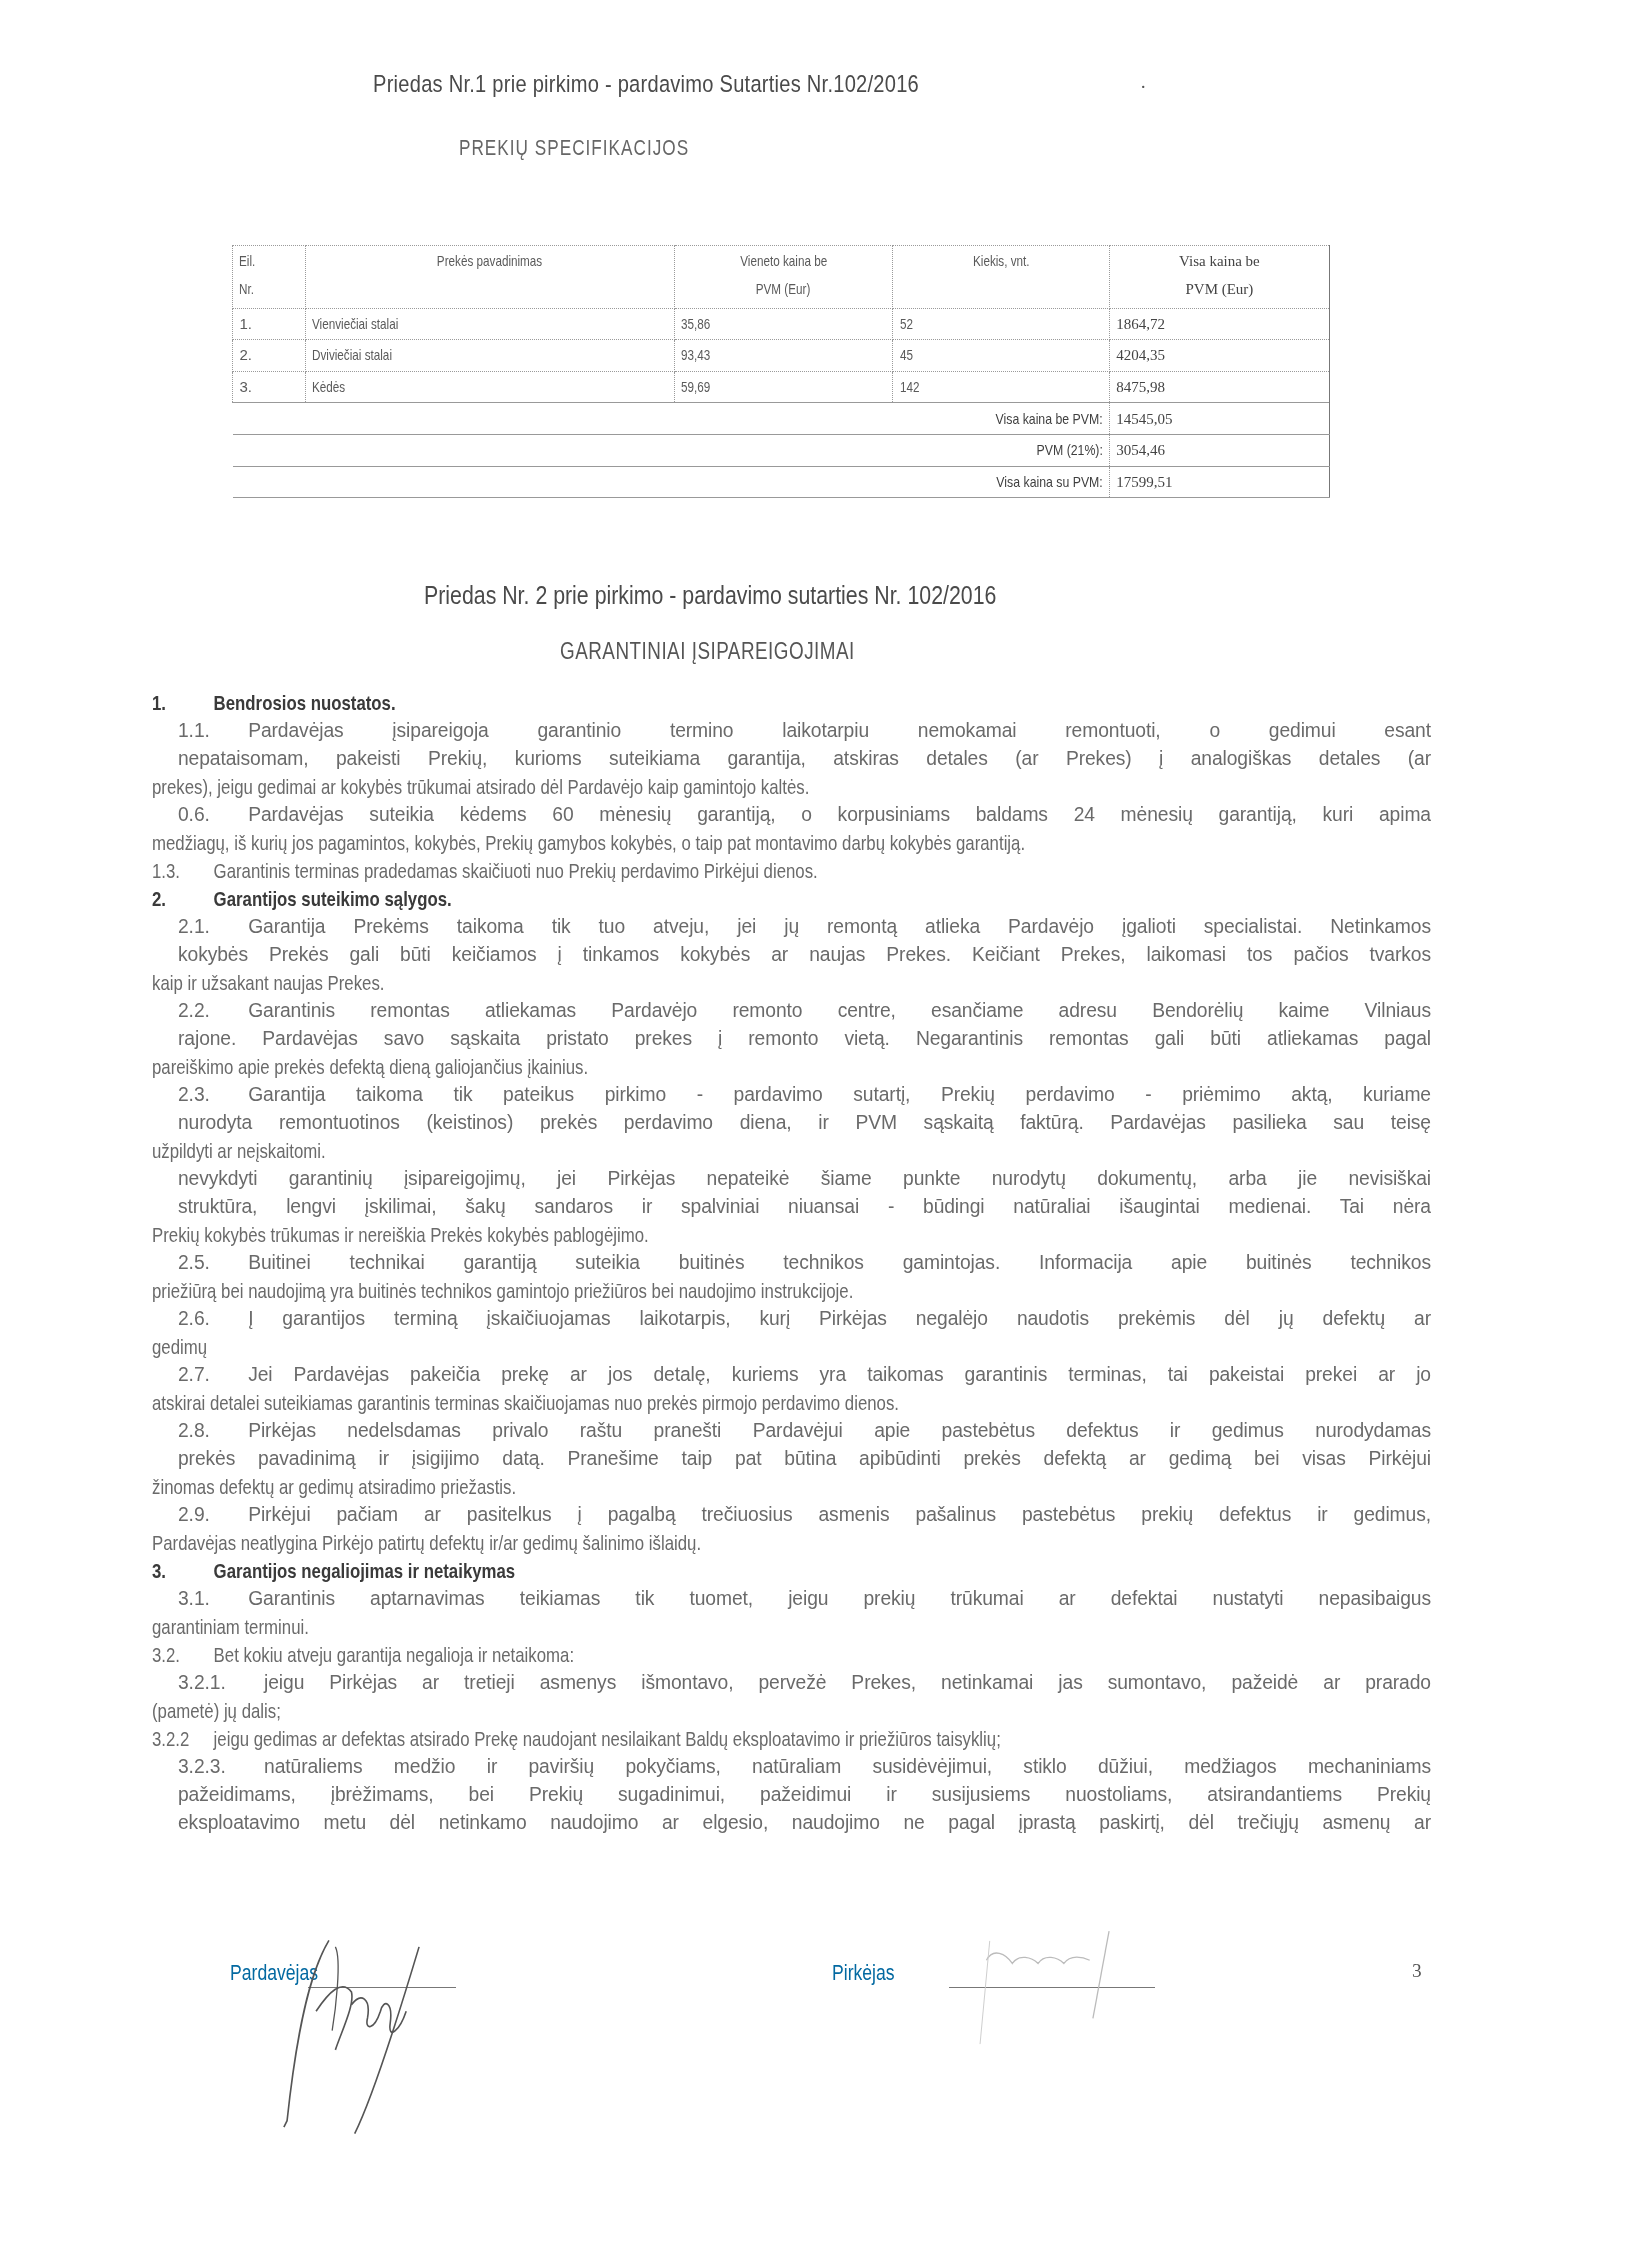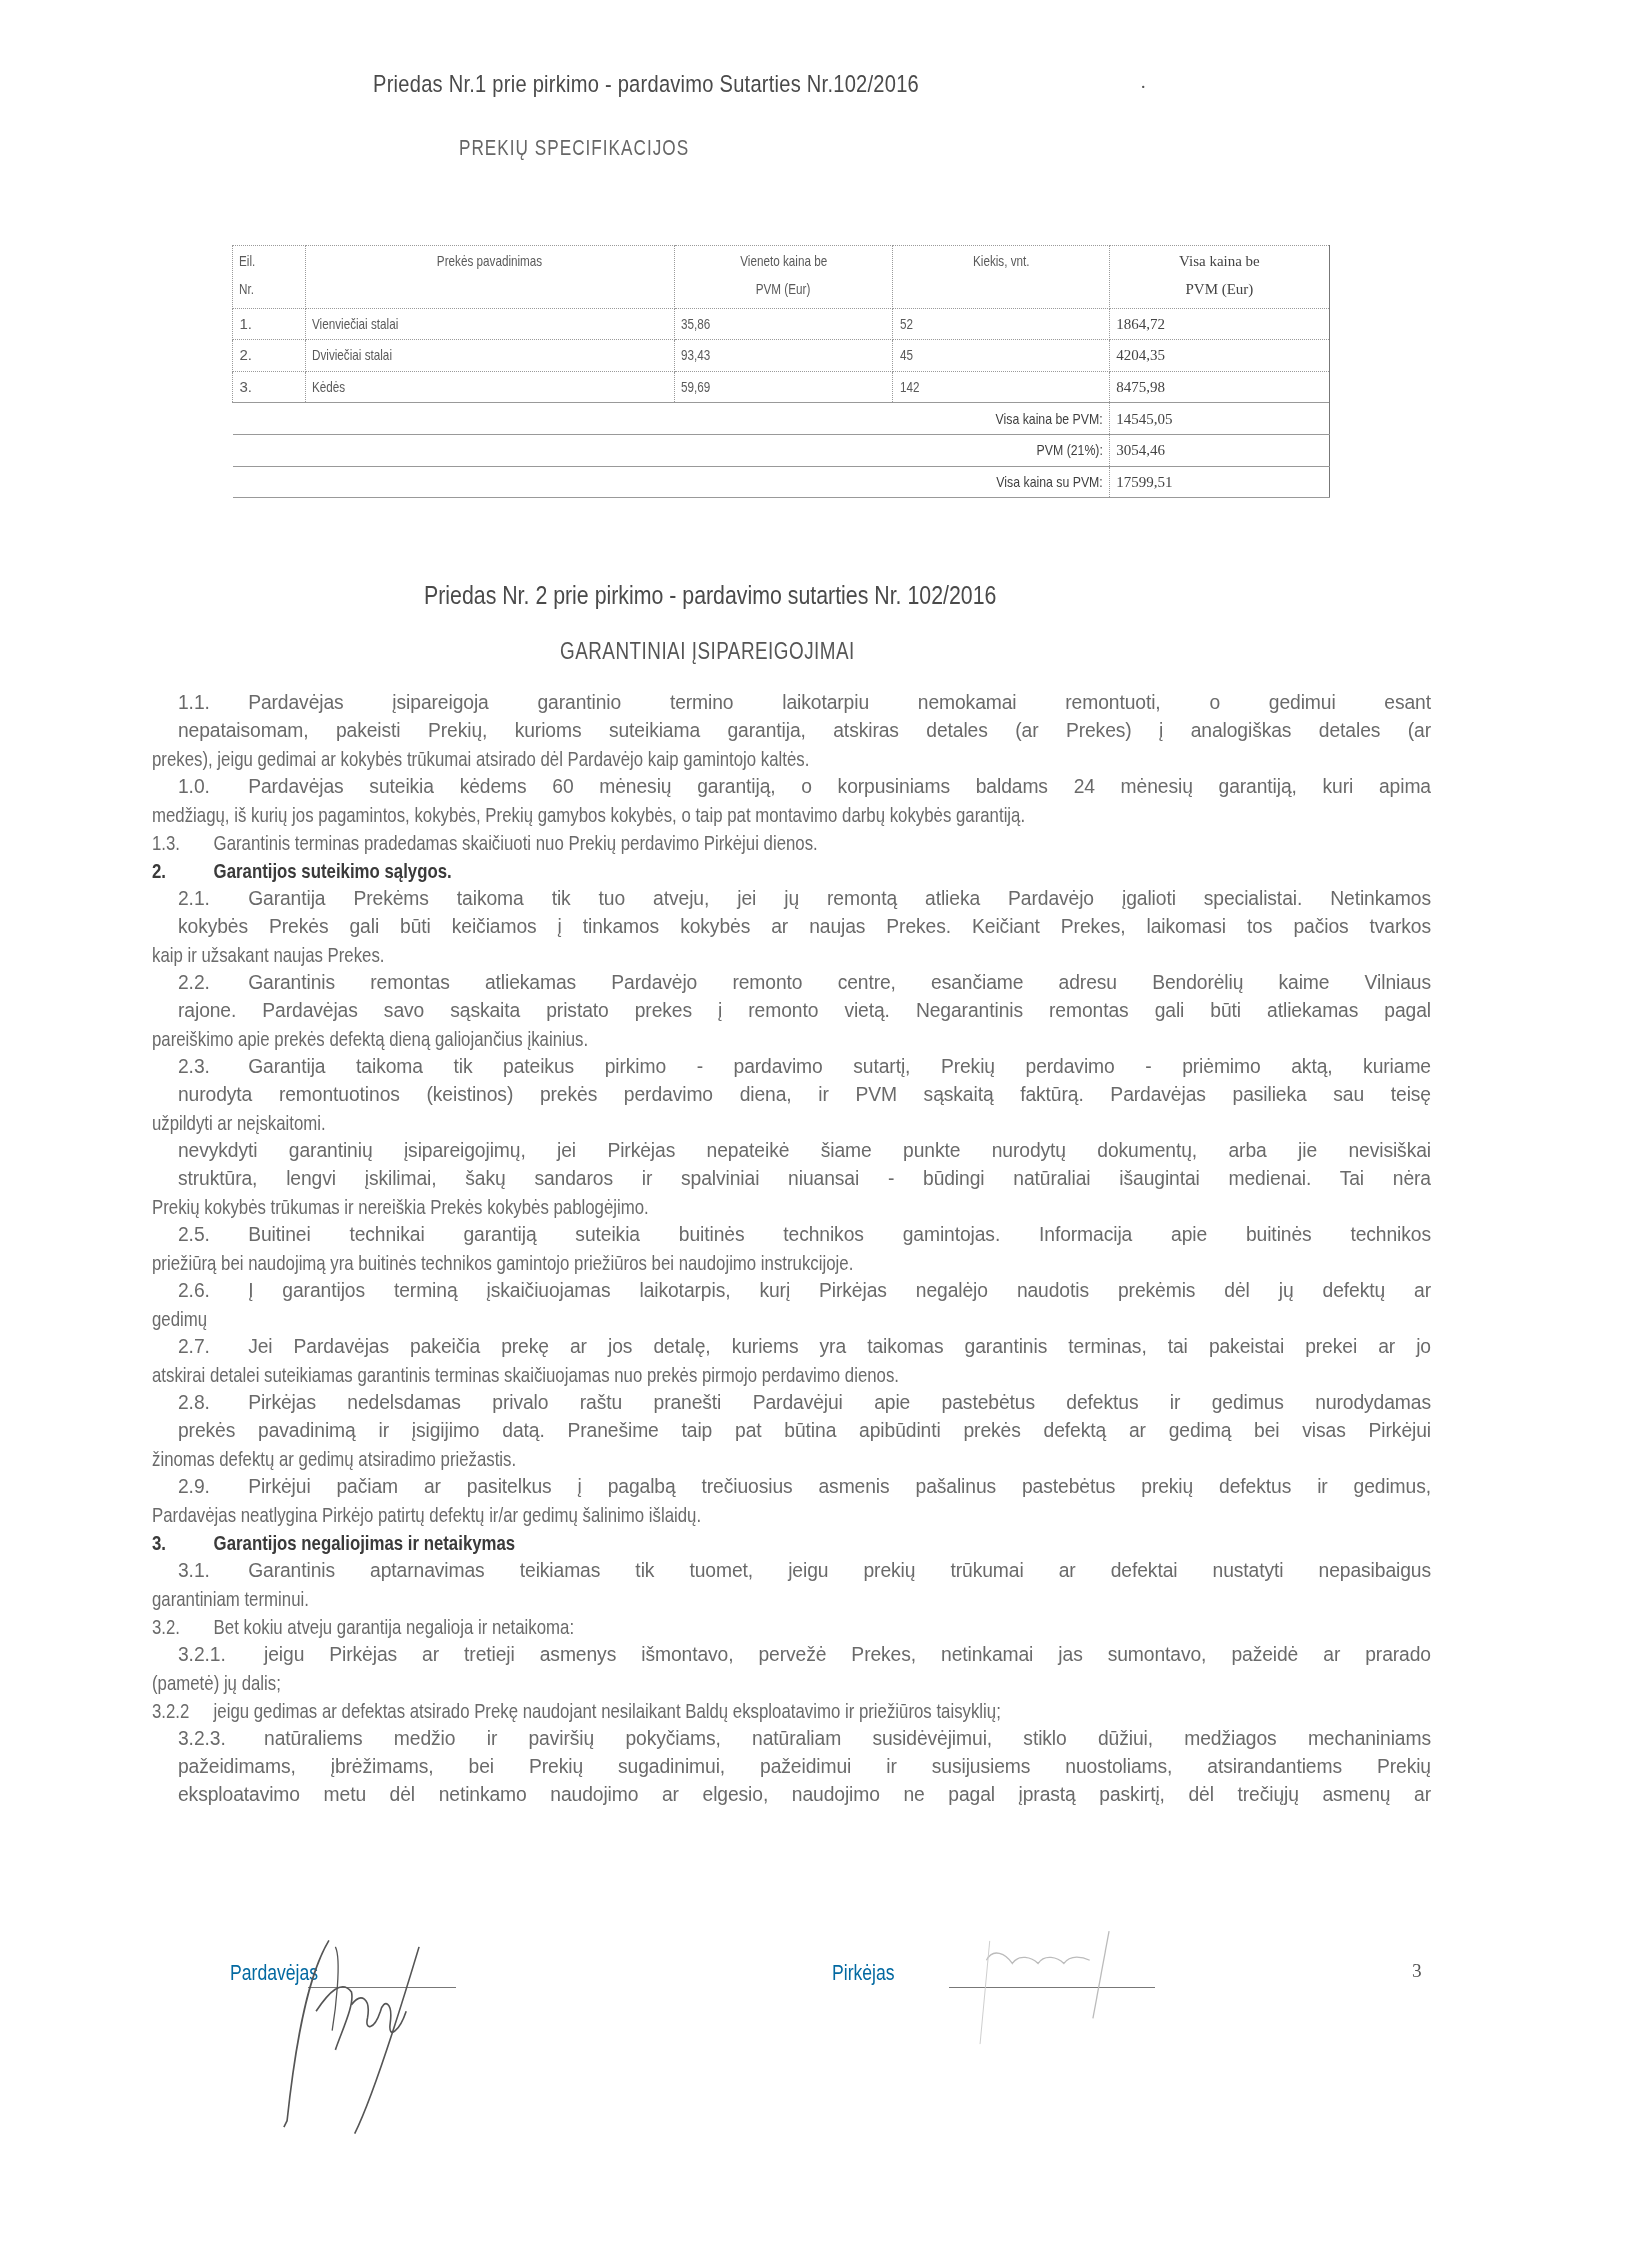--- a/index.html
+++ b/index.html
@@ -115,29 +115,30 @@
         <td class="total">17599,51</td>
       </tr>
     </tbody>
   </table>
 </div>
 
 <div class="abs title2">Priedas Nr. 2 prie pirkimo - pardavimo sutarties Nr. 102/2016</div>
 <div class="abs guar-title">GARANTINIAI ĮSIPAREIGOJIMAI</div>
 
 <div class="abs body" id="guarantee-body">
+    <div class="line head"><span class="txt"><span class="no">1.</span><span>Bendrosios nuostatos.</span></span></div>
     <div class="line just">
       <span class="txt"><span>1.1.</span><span>  </span><span>Pardavėjas įsipareigoja garantinio termino laikotarpiu nemokamai remontuoti, o gedimui esant</span></span>
     </div>
     <div class="line just">
       <span class="txt">nepataisomam, pakeisti Prekių, kurioms suteikiama garantija, atskiras detales (ar Prekes) į analogiškas detales (ar</span>
     </div>
     <div class="line"><span class="txt"><span>prekes), jeigu gedimai ar kokybės trūkumai atsirado dėl Pardavėjo kaip gamintojo kaltės.</span></span></div>
     <div class="line just">
-      <span class="txt"><span>1.0.</span><span>  </span><span>Pardavėjas suteikia kėdems 60 mėnesių garantiją, o korpusiniams baldams 24 mėnesių garantiją, kuri apima</span></span>
+      <span class="txt"><span>0.6.</span><span>  </span><span>Pardavėjas suteikia kėdems 60 mėnesių garantiją, o korpusiniams baldams 24 mėnesių garantiją, kuri apima</span></span>
     </div>
     <div class="line"><span class="txt"><span>medžiagų, iš kurių jos pagamintos, kokybės, Prekių gamybos kokybės, o taip pat montavimo darbų kokybės garantiją.</span></span></div>
     <div class="line"><span class="txt"><span class="no">1.3.</span><span>Garantinis terminas pradedamas skaičiuoti nuo Prekių perdavimo Pirkėjui dienos.</span></span></div>
     <div class="line head"><span class="txt"><span class="no">2.</span><span>Garantijos suteikimo sąlygos.</span></span></div>
     <div class="line just">
       <span class="txt"><span>2.1.</span><span>  </span><span>Garantija Prekėms taikoma tik tuo atveju, jei jų remontą atlieka Pardavėjo įgalioti specialistai. Netinkamos</span></span>
     </div>
     <div class="line just">
       <span class="txt">kokybės Prekės gali būti keičiamos į tinkamos kokybės ar naujas Prekes. Keičiant Prekes, laikomasi tos pačios tvarkos</span>
     </div>

